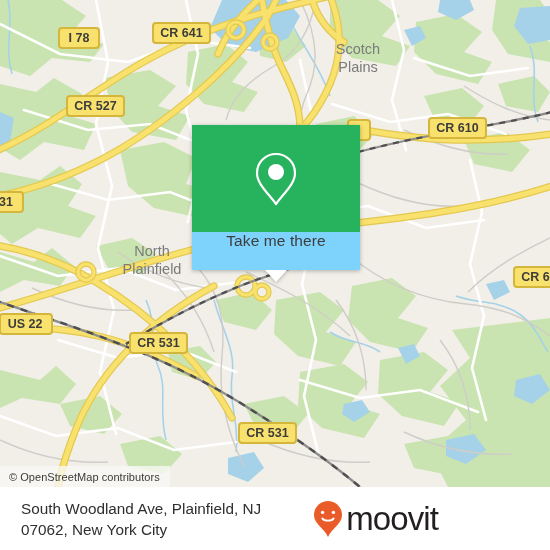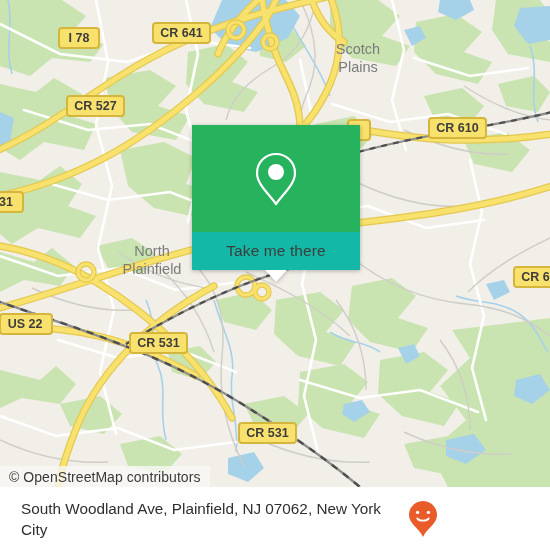--- a/index.html
+++ b/index.html
@@ -39,21 +39,21 @@
   .attribution {
     position: absolute;
     left: 0;
     top: 466px;
     height: 21px;
     display: flex;
     align-items: center;
     padding-left: 9px;
     padding-right: 10px;
     background: rgba(248, 247, 244, 0.80);
-    font-size: 14px;
+    font-size: 11px;
     color: #3a3a3a;
     letter-spacing: 0.05px;
     white-space: nowrap;
     z-index: 30;
   }
 
   
   .card-wrap {
     position: absolute;
     left: 192px;
@@ -64,24 +64,23 @@
   }
   .card-green {
     background: #27b25e;
     height: 107px;
     display: flex;
     align-items: center;
     justify-content: center;
   }
   .pin-icon { display: block; }
   .card-foot {
-    background: #14b8a6;
+    background: #7dd3fc;
     height: 38px;
     display: flex;
-    align-items: center;
     justify-content: center;
   }
   .card-foot-label {
     font-size: 15.5px;
     color: #3d3d3d;
     letter-spacing: 0.1px;
   }
   .card-tail {
     position: absolute;
     left: 50%;
@@ -365,16 +364,17 @@
 
     <div class="footer">
       <div class="footer-address">South Woodland Ave, Plainfield, NJ 07062, New York City</div>
       <div class="footer-brand">
         <svg class="brand-mark" width="30" height="38" viewBox="0 0 30 38">
           <path d="M15 1 C 7.3 1, 1 7.3, 1 15 C 1 24, 11 28, 15 37 C 19 28, 29 24, 29 15 C 29 7.3, 22.7 1, 15 1 Z" fill="#ea5b2a"></path>
           <circle cx="9.6" cy="12.4" r="1.7" fill="#ffffff"></circle>
           <circle cx="20.4" cy="12.4" r="1.7" fill="#ffffff"></circle>
           <path d="M9.4 18.4 C 11.2 21.4, 18.8 21.4, 20.6 18.4" fill="none" stroke="#ffffff" stroke-width="1.9" stroke-linecap="round"></path>
         </svg>
+        <span class="brand-word">moovit</span>
       </div>
     </div>
 
 </div>
 
 </body></html>

